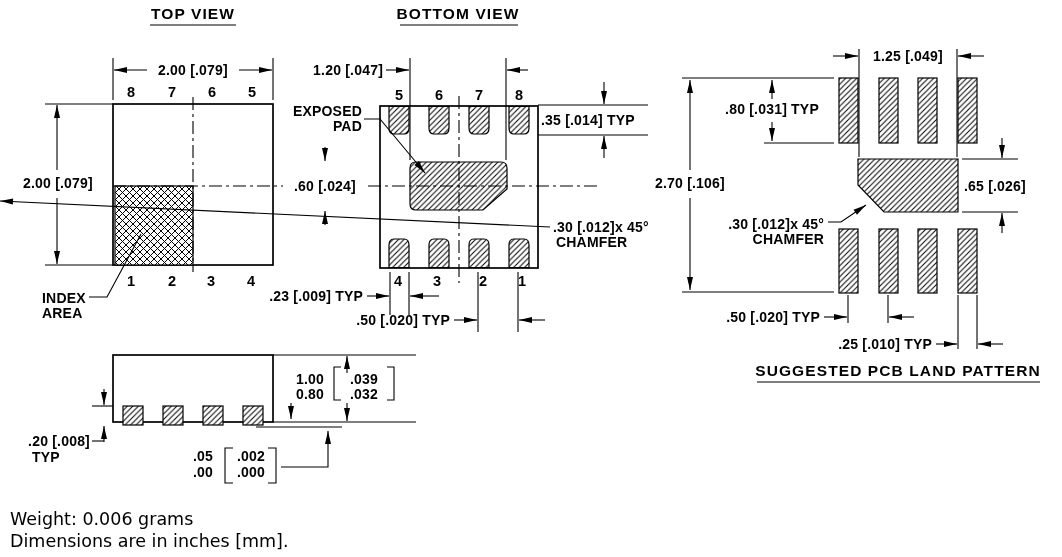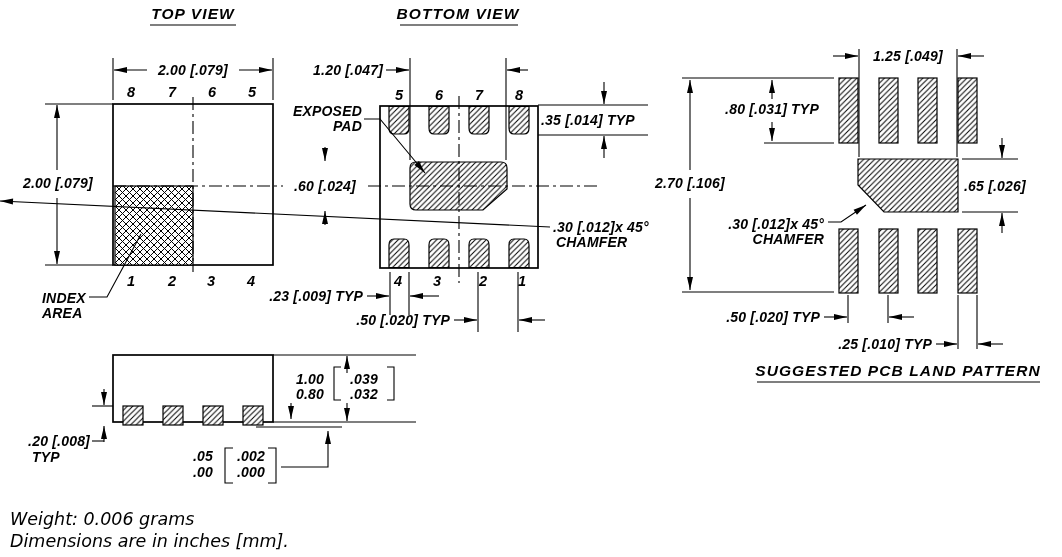--- a/index.html
+++ b/index.html
@@ -1,17 +1,17 @@
 <!DOCTYPE html>
 <html style="--line: #000000; --bg: #ffffff;"><head>
 <meta charset="utf-8">
 <style>
   :root{ --line:#000000; --bg:#ffffff; }
   html,body{margin:0;padding:0;background:var(--bg);}
-  .page{width:1062px;height:557px;position:relative;background:var(--bg);font-style:italic;}
+  .page{width:1062px;height:557px;position:relative;background:var(--bg);}
   svg{display:block}
   .ln{stroke:var(--line);fill:none;stroke-linecap:butt}
   .w2{stroke-width:1.7}
   .w1{stroke-width:1.1}
   .cl{stroke-dasharray:13 4 3 4}
   text{font-family:"Liberation Sans",sans-serif;font-weight:bold;fill:var(--line)}
   .t{font-size:14px;letter-spacing:.2px}
   .tp{font-size:14.5px}
   .tt{font-size:15.5px;letter-spacing:1.1px}
   .ft{font-family:"DejaVu Sans",sans-serif;font-weight:400;font-size:17.5px;letter-spacing:0}

